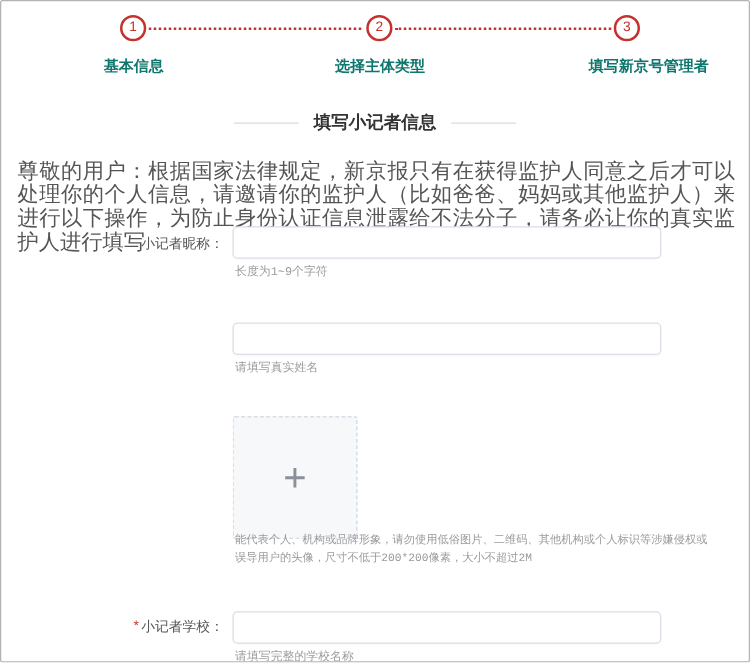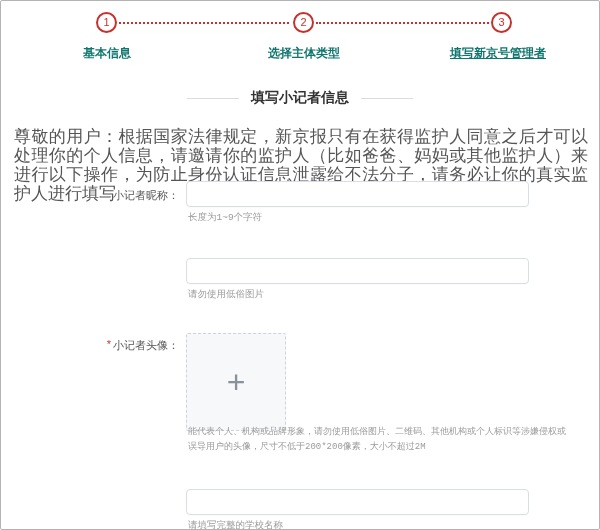--- a/index.html
+++ b/index.html
@@ -21,21 +21,21 @@
     border:2px solid #c5322d; border-radius:50%; background:#fff;
     color:#c5322d; font-size:11px; line-height:17px; text-align:center;
   }
   .circle-1 { left:95px; } .circle-2 { left:292px; } .circle-3 { left:490px; }
   .step-label {
     position:absolute; top:44px; font-size:12px; font-weight:bold;
     color:#0f766e; text-align:center;
   }
   .slabel-1 { left:46px;  width:120px; }
   .slabel-2 { left:243px; width:120px;text-align:center; }
-  .slabel-3 { left:417px; width:160px;text-decoration:underline; }
+  .slabel-3 { left:438px; width:160px; }
 
   
   .section-title {
     position:absolute; left:0; top:88px; width:100%;
     display:flex; align-items:center; justify-content:center; gap:12px;
   }
   .title-line { width:52px; height:1px; background:#dcdcdc; }
   .title-text { font-size:14px; font-weight:bold; color:#333; }
 
   
@@ -106,26 +106,26 @@
     <span class="title-line"></span>
   </div>
 
   <div class="notice">尊敬的用户：根据国家法律规定，新京报只有在获得监护人同意之后才可以处理你的个人信息，请邀请你的监护人（比如爸爸、妈妈或其他监护人）来进行以下操作，为防止身份认证信息泄露给不法分子，请务必让你的真实监护人进行填写</div>
 
   <div class="f-label lbl-nickname">小记者昵称：</div>
   <input class="f-input inp-nickname" type="text" value="" style="">
   <div class="f-hint hint-nickname">长度为1~9个字符</div>
 
   <input class="f-input inp-realname" type="text" value="" style="">
-  <div class="f-hint hint-realname">请勿使用低俗图片</div>
+  <div class="f-hint hint-realname">请填写真实姓名</div>
 
-  <div class="f-label lbl-avatar">
-    <span class="req">*</span><span>小记者头像：</span>
-  </div>
   <div class="uploader">
     <span class="plus">+</span>
   </div>
   <div class="f-hint hint-avatar">能代表个人、机构或品牌形象，请勿使用低俗图片、二维码、其他机构或个人标识等涉嫌侵权或误导用户的头像，尺寸不低于200*200像素，大小不超过2M</div>
 
+  <div class="f-label lbl-school">
+    <span class="req">*</span><span>小记者学校：</span>
+  </div>
   <input class="f-input inp-school" type="text" value="" style="">
   <div class="f-hint hint-school">请填写完整的学校名称</div>
 
 </div>
 
 </body></html>

